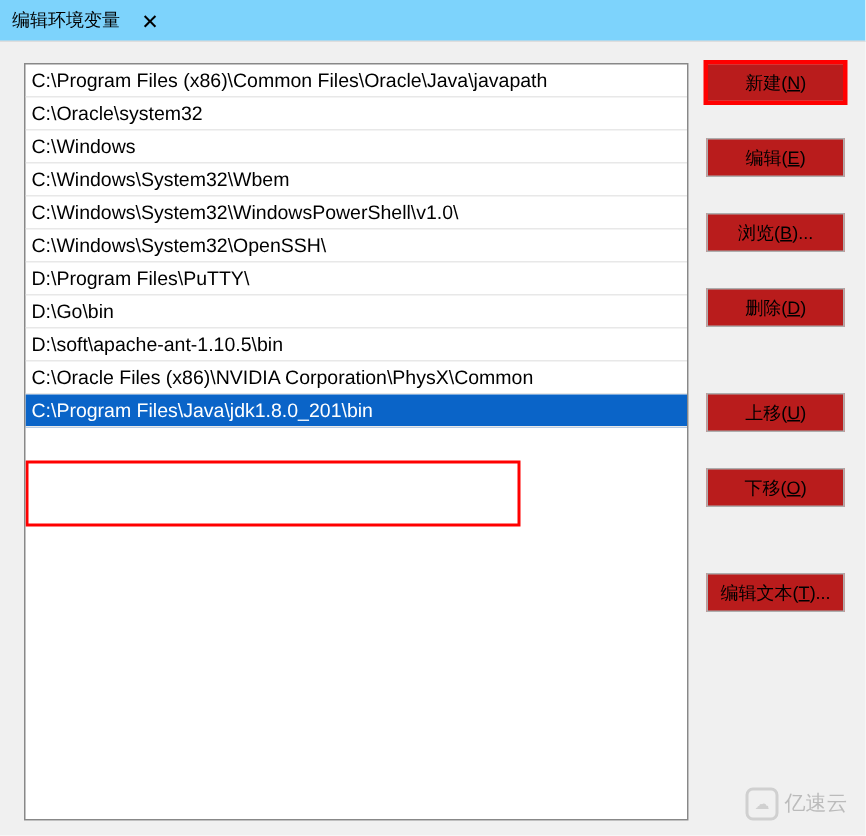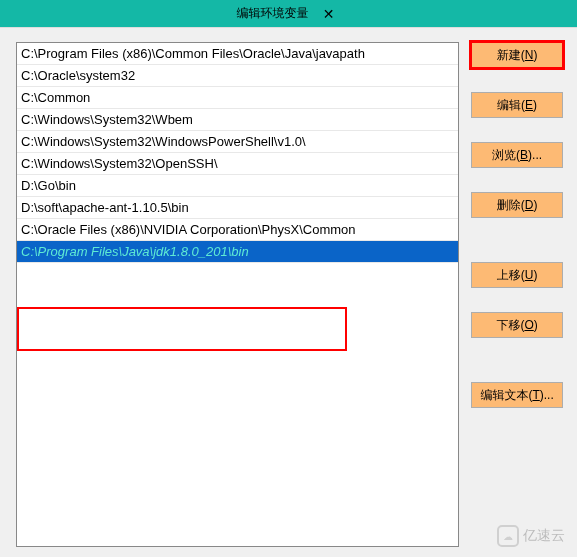--- a/index.html
+++ b/index.html
@@ -8,24 +8,24 @@
       font-family: "Microsoft YaHei", "Segoe UI", Tahoma, sans-serif;
       font-size: 12px;
       background: #f0f0f0;
       width: 577px;
       height: 557px;
       overflow: hidden;
       position: relative;
     }
     .titlebar {
       height: 28px;
-      background: #14b8a6;
+      background: #7dd3fc;
       display: flex;
       align-items: center;
-      justify-content: center;
+      justify-content: flex-start;
       padding: 0 0 0 8px;
       border-bottom: 1px solid #ddd;
     }
     .titlebar .title {
       font-size: 12px;
       color: #000;
     }
     .close-btn {
       width: 40px;
       height: 28px;
@@ -58,37 +58,36 @@
       line-height: 22px;
       padding: 0 4px;
       font-size: 13px;
       color: #000;
       border-bottom: 1px solid #e8e8e8;
       white-space: nowrap;
       overflow: hidden;
     }
     .item.selected {
       background: #0a64c8;
-      color: #5eead4;
-      font-style: italic;
+      color: #ffffff;
     }
     .highlight-box {
       position: absolute;
       pointer-events: none;
       border: 2px solid #ff0000;
     }
     .buttons {
       display: flex;
       flex-direction: column;
       gap: 0;
       width: 92px;
     }
     .btn {
       height: 26px;
-      background: #fdba74;
+      background: #b91c1c;
       border: 1px solid #adadad;
       font-size: 12px;
       color: #000;
       display: flex;
       align-items: center;
       justify-content: center;
       cursor: default;
       margin-bottom: 24px;
     }
     .btn.hl {
@@ -129,24 +128,25 @@
   <div class="close-btn">
     <span>✕</span>
   </div>
 </div>
 
 <div class="content">
   <div class="list-wrap">
     <div class="list" id="list">
         <div class="item">C:\Program Files (x86)\Common Files\Oracle\Java\javapath</div>
         <div class="item">C:\Oracle\system32</div>
-        <div class="item">C:\Common</div>
+        <div class="item">C:\Windows</div>
         <div class="item">C:\Windows\System32\Wbem</div>
         <div class="item">C:\Windows\System32\WindowsPowerShell\v1.0\</div>
         <div class="item">C:\Windows\System32\OpenSSH\</div>
+        <div class="item">D:\Program Files\PuTTY\</div>
         <div class="item">D:\Go\bin</div>
         <div class="item">D:\soft\apache-ant-1.10.5\bin</div>
         <div class="item">C:\Oracle Files (x86)\NVIDIA Corporation\PhysX\Common</div>
         <div class="item selected">C:\Program Files\Java\jdk1.8.0_201\bin</div>
       </div>
     <div class="highlight-box" id="hlbox" style="left: 0px; top: 264px; width: 330px; height: 44px;"></div>
   </div>
 
   <div class="buttons">
     <div class="btn hl">

